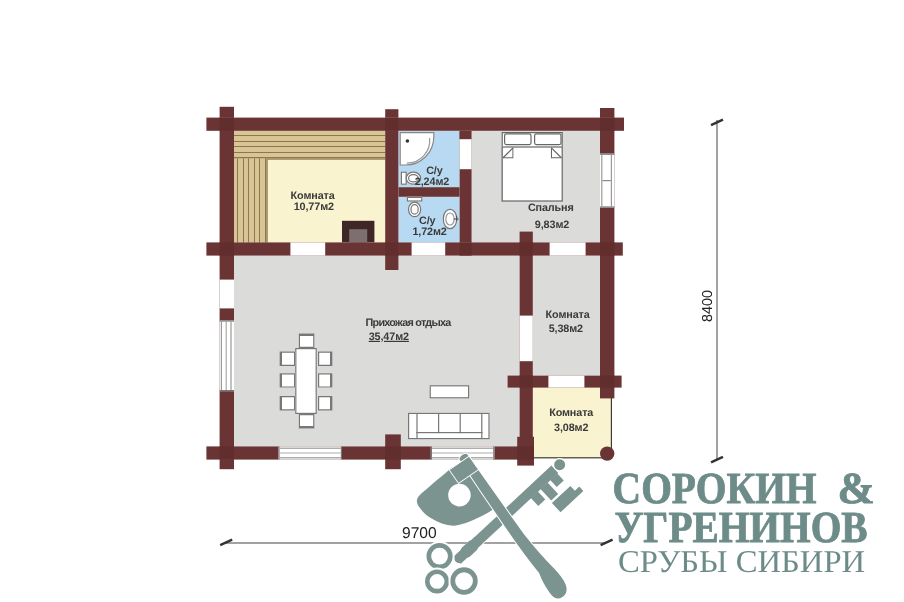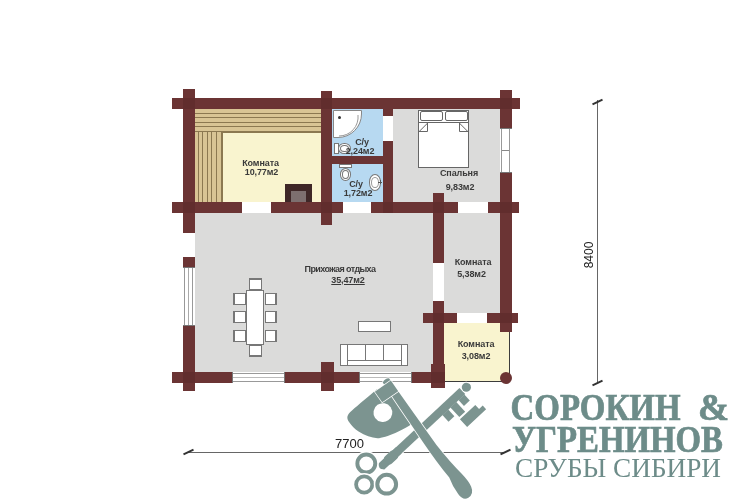--- a/index.html
+++ b/index.html
@@ -195,39 +195,39 @@
   <div class="lbl" style="left:362px;top:141.5px;">С/у</div>
   <div class="lbl" style="left:360px;top:150.5px;">2,24м2</div>
 
   <div class="lbl" style="left:356px;top:184px;">С/у</div>
   <div class="lbl" style="left:358px;top:193px;">1,72м2</div>
 
   <div class="lbl" style="left:459px;top:173px;">Спальня</div>
   <div class="lbl" style="left:460px;top:187px;">9,83м2</div>
 
   <div class="lbl" style="left:340px;top:268.5px;letter-spacing:-0.6px;">Прихожая отдыха</div>
-  <div class="lbl" style="left:348px;top:279.5px;text-decoration:underline;">35,47м2</div>
+  <div class="lbl" style="left:324px;top:279.5px;text-decoration:underline;">35,47м2</div>
 
   <div class="lbl" style="left:473px;top:261.5px;">Комната</div>
   <div class="lbl" style="left:471.5px;top:274px;">5,38м2</div>
 
   <div class="lbl" style="left:476px;top:344px;">Комната</div>
   <div class="lbl" style="left:476px;top:356px;">3,08м2</div>
 
   <div class="abs" style="left:597px;top:99.5px;width:1px;height:283px;background:#666;"></div>
   <div class="abs" style="left:592px;top:100.5px;width:11px;height:2px;background:#333;transform:rotate(-25deg);"></div>
   <div class="abs" style="left:592px;top:381.5px;width:11px;height:2px;background:#333;transform:rotate(-25deg);"></div>
   <div class="abs" style="left:582px;top:242px;width:13px;height:25px;">
     <div style="position:absolute;left:50%;top:50%;transform:translate(-50%,-50%) rotate(-90deg);font-size:12px;color:#222;white-space:nowrap;">8400</div>
   </div>
 
   <div class="abs" style="left:188px;top:451.5px;width:317px;height:1px;background:#666;"></div>
   <div class="abs" style="left:182.5px;top:451px;width:11px;height:2px;background:#333;transform:rotate(-25deg);"></div>
   <div class="abs" style="left:499.5px;top:451px;width:11px;height:2px;background:#333;transform:rotate(-25deg);"></div>
-  <div class="abs" style="left:335px;top:435.5px;width:32px;font-size:13px;color:#222;">7700</div>
+  <div class="abs" style="left:335px;top:435.5px;width:32px;font-size:13px;color:#222;">9700</div>
 
   <svg class="abs" style="left:330px;top:370px;" width="180" height="132" viewBox="0 0 180 132">
 
     <g transform="translate(136,17.6) rotate(47)" fill="#7c9490">
       <rect x="-4.2" y="5" width="8.4" height="100" stroke="#fff" stroke-width="1.6" paint-order="stroke"></rect>
       <rect x="4" y="6" width="8" height="8"></rect>
       <rect x="4" y="17" width="13" height="8"></rect>
       <rect x="4" y="28" width="9" height="8"></rect>
       <path d="M 19,5 L 24.5,5 L 24.5,0 L 29.5,0 L 29.5,26 L 19,26 Z" stroke="#fff" stroke-width="1.5" paint-order="stroke"></path>
       <circle cx="0" cy="-0.5" r="4.6" stroke="#fff" stroke-width="1.8" paint-order="stroke"></circle>

